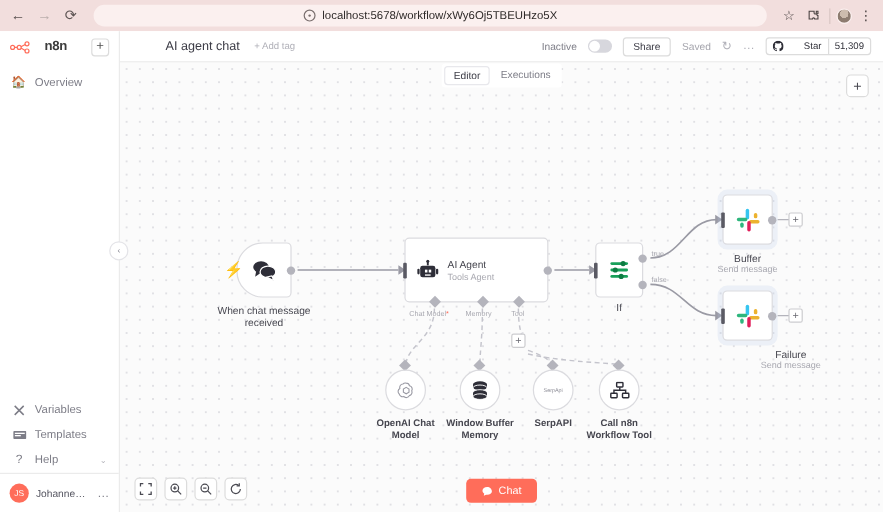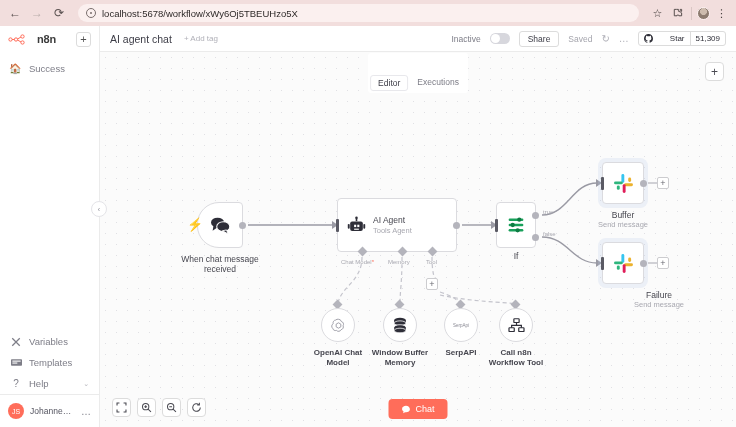--- a/index.html
+++ b/index.html
@@ -25,20 +25,21 @@
     flex: 0 0 auto;
   }
   .nav-btn.disabled { color: #bbaeac; }
   .omnibox {
     flex: 1 1 auto; height: 18px;
     background: #fbf0ef; border-radius: 9px;
     display: flex; align-items: center;
     padding: 4px 8px; gap: 6px;
     margin: 0 6px;
     min-width: 0;
+    justify-content: center;
   }
   .omnibox .site-icon {
     width: 10px; height: 10px; border-radius: 50%;
     border: 1px solid #7a6f6e; flex: 0 0 auto;
     position: relative;
   }
   .omnibox .site-icon::after {
     content: ""; position: absolute;
     left: 3px; top: 3px; width: 2px; height: 2px;
     border-radius: 50%; background: #7a6f6e;
@@ -122,21 +123,21 @@
 
   
   .main { flex: 1 1 auto; position: relative; height: 401px; }
   .topbar {
     height: 26px; background: #ffffff;
     border-bottom: 1px solid #ebebeb;
     display: flex; align-items: center;
     padding: 0 10px; gap: 12px;
     position: relative; z-index: 10;
   }
-  .wf-title { font-size: 10.5px; color: #3c3c46; }
+  .wf-title { font-size: 10.5px; color: #3c3c46; margin-left: 28px; }
   .add-tag { font-size: 8px; color: #b0b0b8; }
   .top-right { margin-left: auto; display: flex; align-items: center; gap: 9px; justify-content: flex-end; }
   .inactive-lbl { font-size: 8.5px; color: #7d7d87; }
   .toggle {
     width: 20px; height: 11px; border-radius: 6px;
     background: #d7d7dd; position: relative;
   }
   .toggle::after {
     content: ""; position: absolute; left: 1px; top: 1px;
     width: 9px; height: 9px; border-radius: 50%; background: #fff;
@@ -160,21 +161,21 @@
     padding: 0 5px; font-size: 8px; color: #2f2f38;
     border-left: 1px solid #dcdcdc; height: 100%;
     display: flex; align-items: center;
   }
 
   .tabs {
     position: absolute; top: 27px; left: 50%; transform: translateX(-50%);
     display: flex; gap: 2px; background: #ffffff;
     border-radius: 3px; padding: 2px; z-index: 9;
   }
-  .tab { font-size: 8.5px; color: #7d7d87; padding: 2px 7px; border-radius: 3px; margin-top: 20px; }
+  .tab { font-size: 8.5px; color: #7d7d87; padding: 2px 7px; border-radius: 3px; }
   .tab.active { background: #ffffff; color: #3c3c46; border: 1px solid #e8e8ec; }
 
   
   .canvas {
     position: absolute; top: 26px; left: 0; right: 0; bottom: 0;
     background-color: #fbfbfb;
     background-image: radial-gradient(#e0e0e4 0.7px, transparent 0.7px);
     background-size: 11px 11px;
     overflow: hidden;
   }
@@ -316,21 +317,21 @@
           <path d="M8 11h5M19 10l7-4M19 12l7 4" stroke="#ff6d5a" stroke-width="2" fill="none"></path>
         </svg>
         <span class="logo-text">n8n</span>
       </div>
       <div class="new-btn">+</div>
     </div>
 
     <div class="side-nav">
       <div class="side-item">
         <span class="ic">🏠</span>
-        <span>Success</span>
+        <span>Overview</span>
       </div>
     </div>
 
     <div class="side-bottom">
       <div class="side-item">
         <span class="ic">
           <svg width="10" height="10" viewBox="0 0 16 16" fill="none" stroke="#7d7d87" stroke-width="2">
             <path d="M2 2l12 12M14 2L2 14"></path>
           </svg>
         </span>

